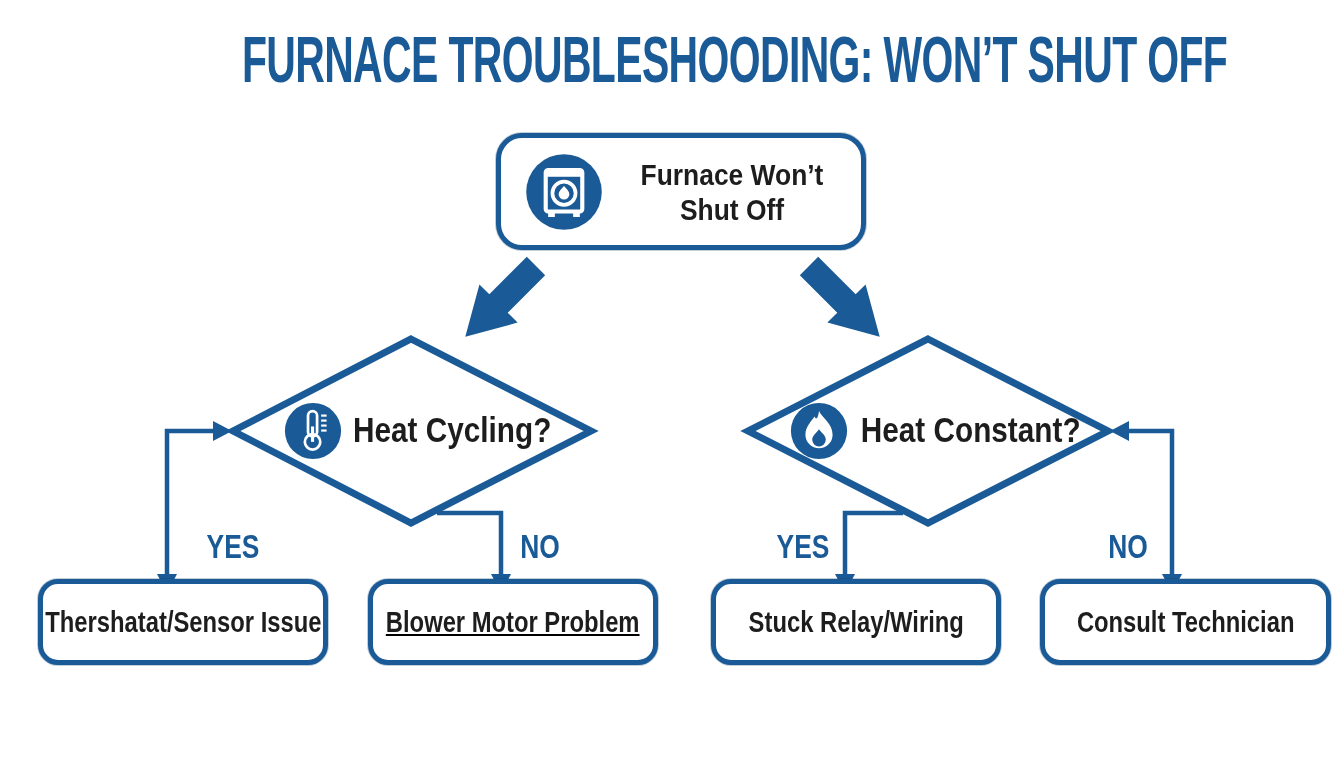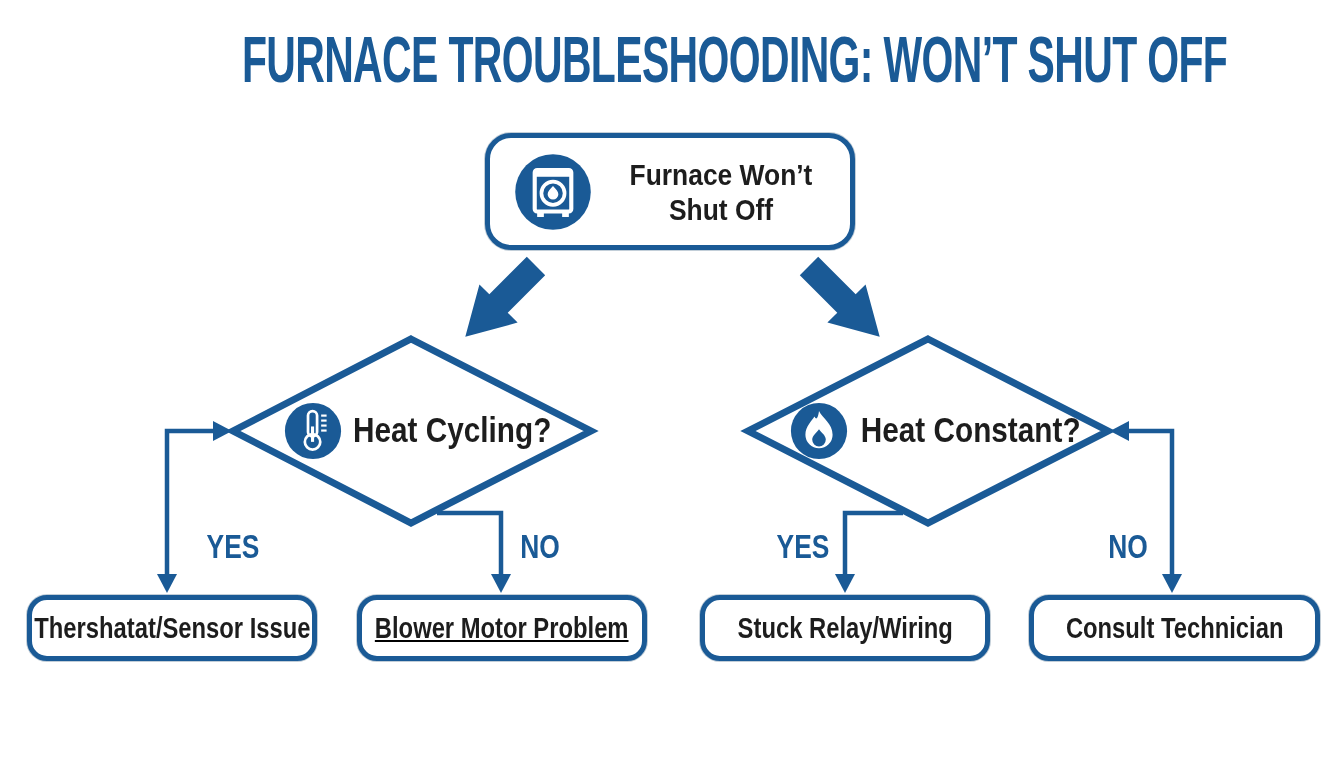--- a/index.html
+++ b/index.html
@@ -24,33 +24,33 @@
 
   
   svg.wires{position:absolute;left:0;top:0;}
 
   
   .node-box{
     position:absolute;box-sizing:border-box;
     background:#ffffff;
     border:5px solid #1a5a96;
     box-shadow:0 0 0 1px rgba(13,58,99,.25);
-    display:flex;align-items:center;justify-content:center;
+    display:flex;align-items:center;justify-content:center;margin-left:11px;
   }
   .start-box{
     left:485px;top:133px;width:370px;height:117px;
     border-radius:26px;justify-content:flex-start;padding-left:24px;
   }
   .start-label{
     flex:1;text-align:center;
     font-size:30px;font-weight:bold;color:#1d1d1d;line-height:35px;
     white-space:pre-line;transform:scaleX(0.88);
   }
   .outcome-box{
-    top:595px;height:66px;border-radius:20px;
+    top:579px;height:86px;border-radius:20px;
   }
   .outcome-label{
     font-size:29px;font-weight:bold;color:#1d1d1d;
     transform:scaleX(0.82);white-space:nowrap;
   }
   #outcome-1{left:27px;width:290px;}
   #outcome-2{left:357px;width:290px;text-decoration:underline;}
   #outcome-3{left:700px;width:290px;}
   #outcome-4{left:1029px;width:291px;text-align:center;}
 

